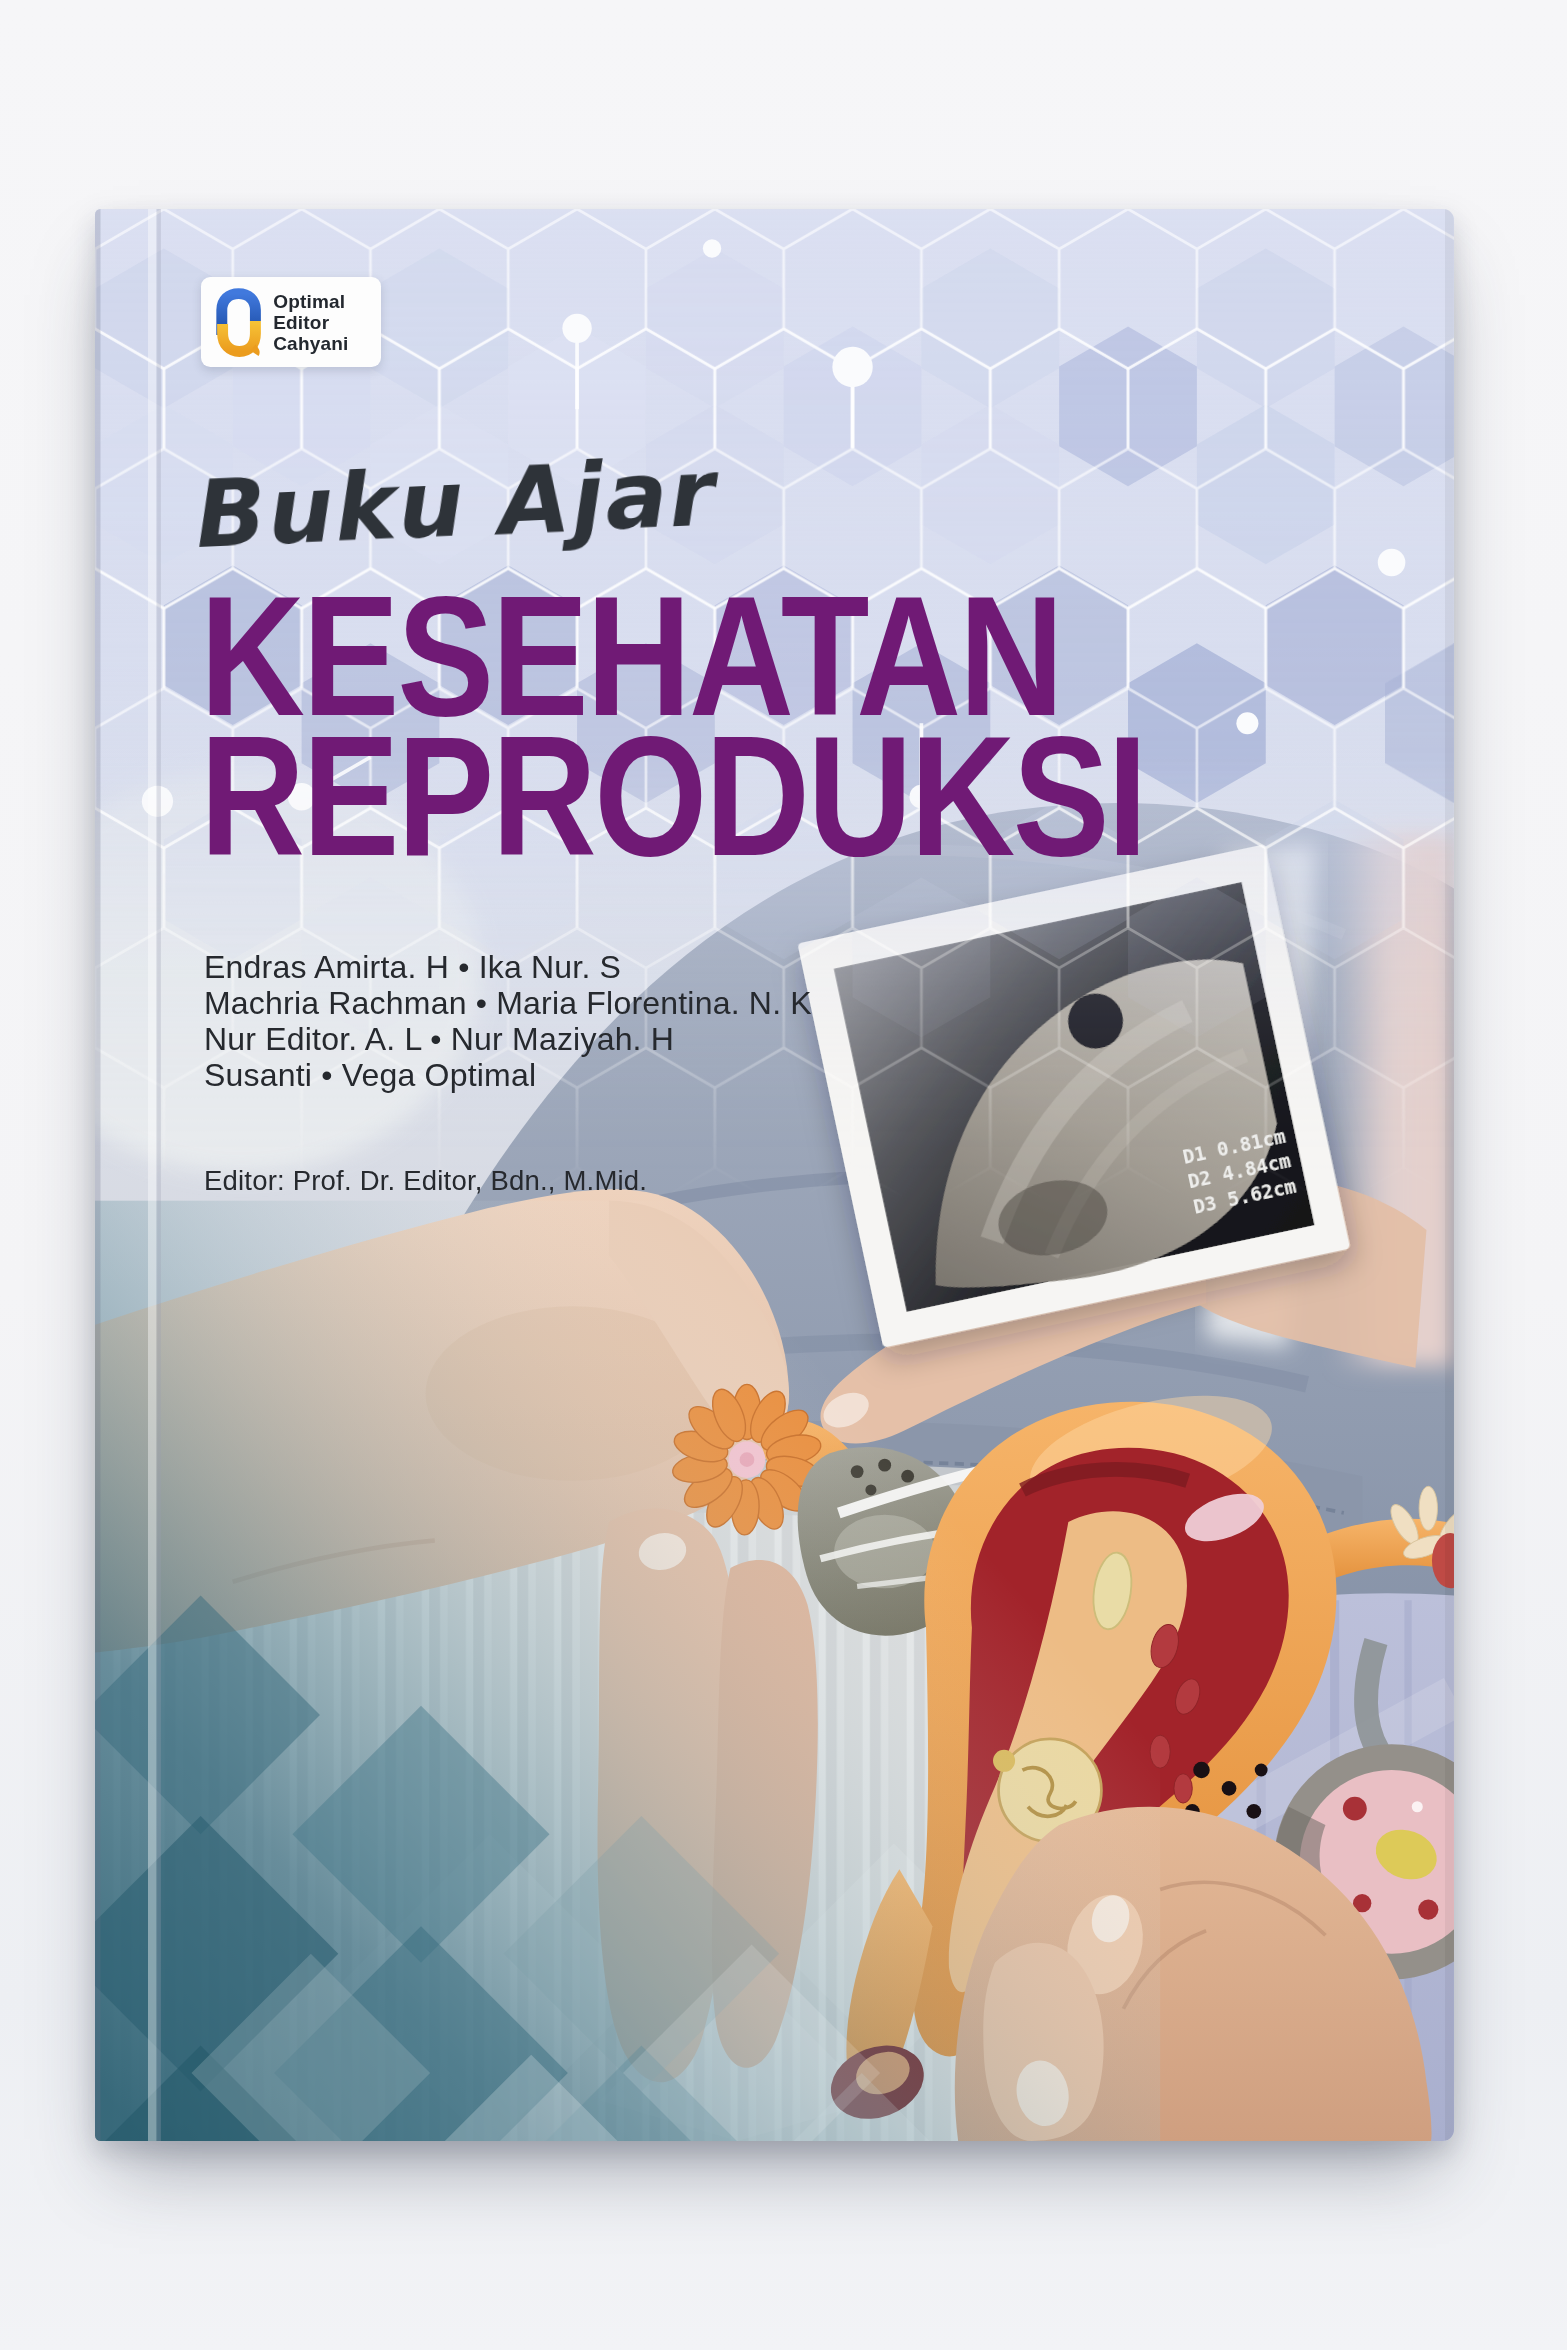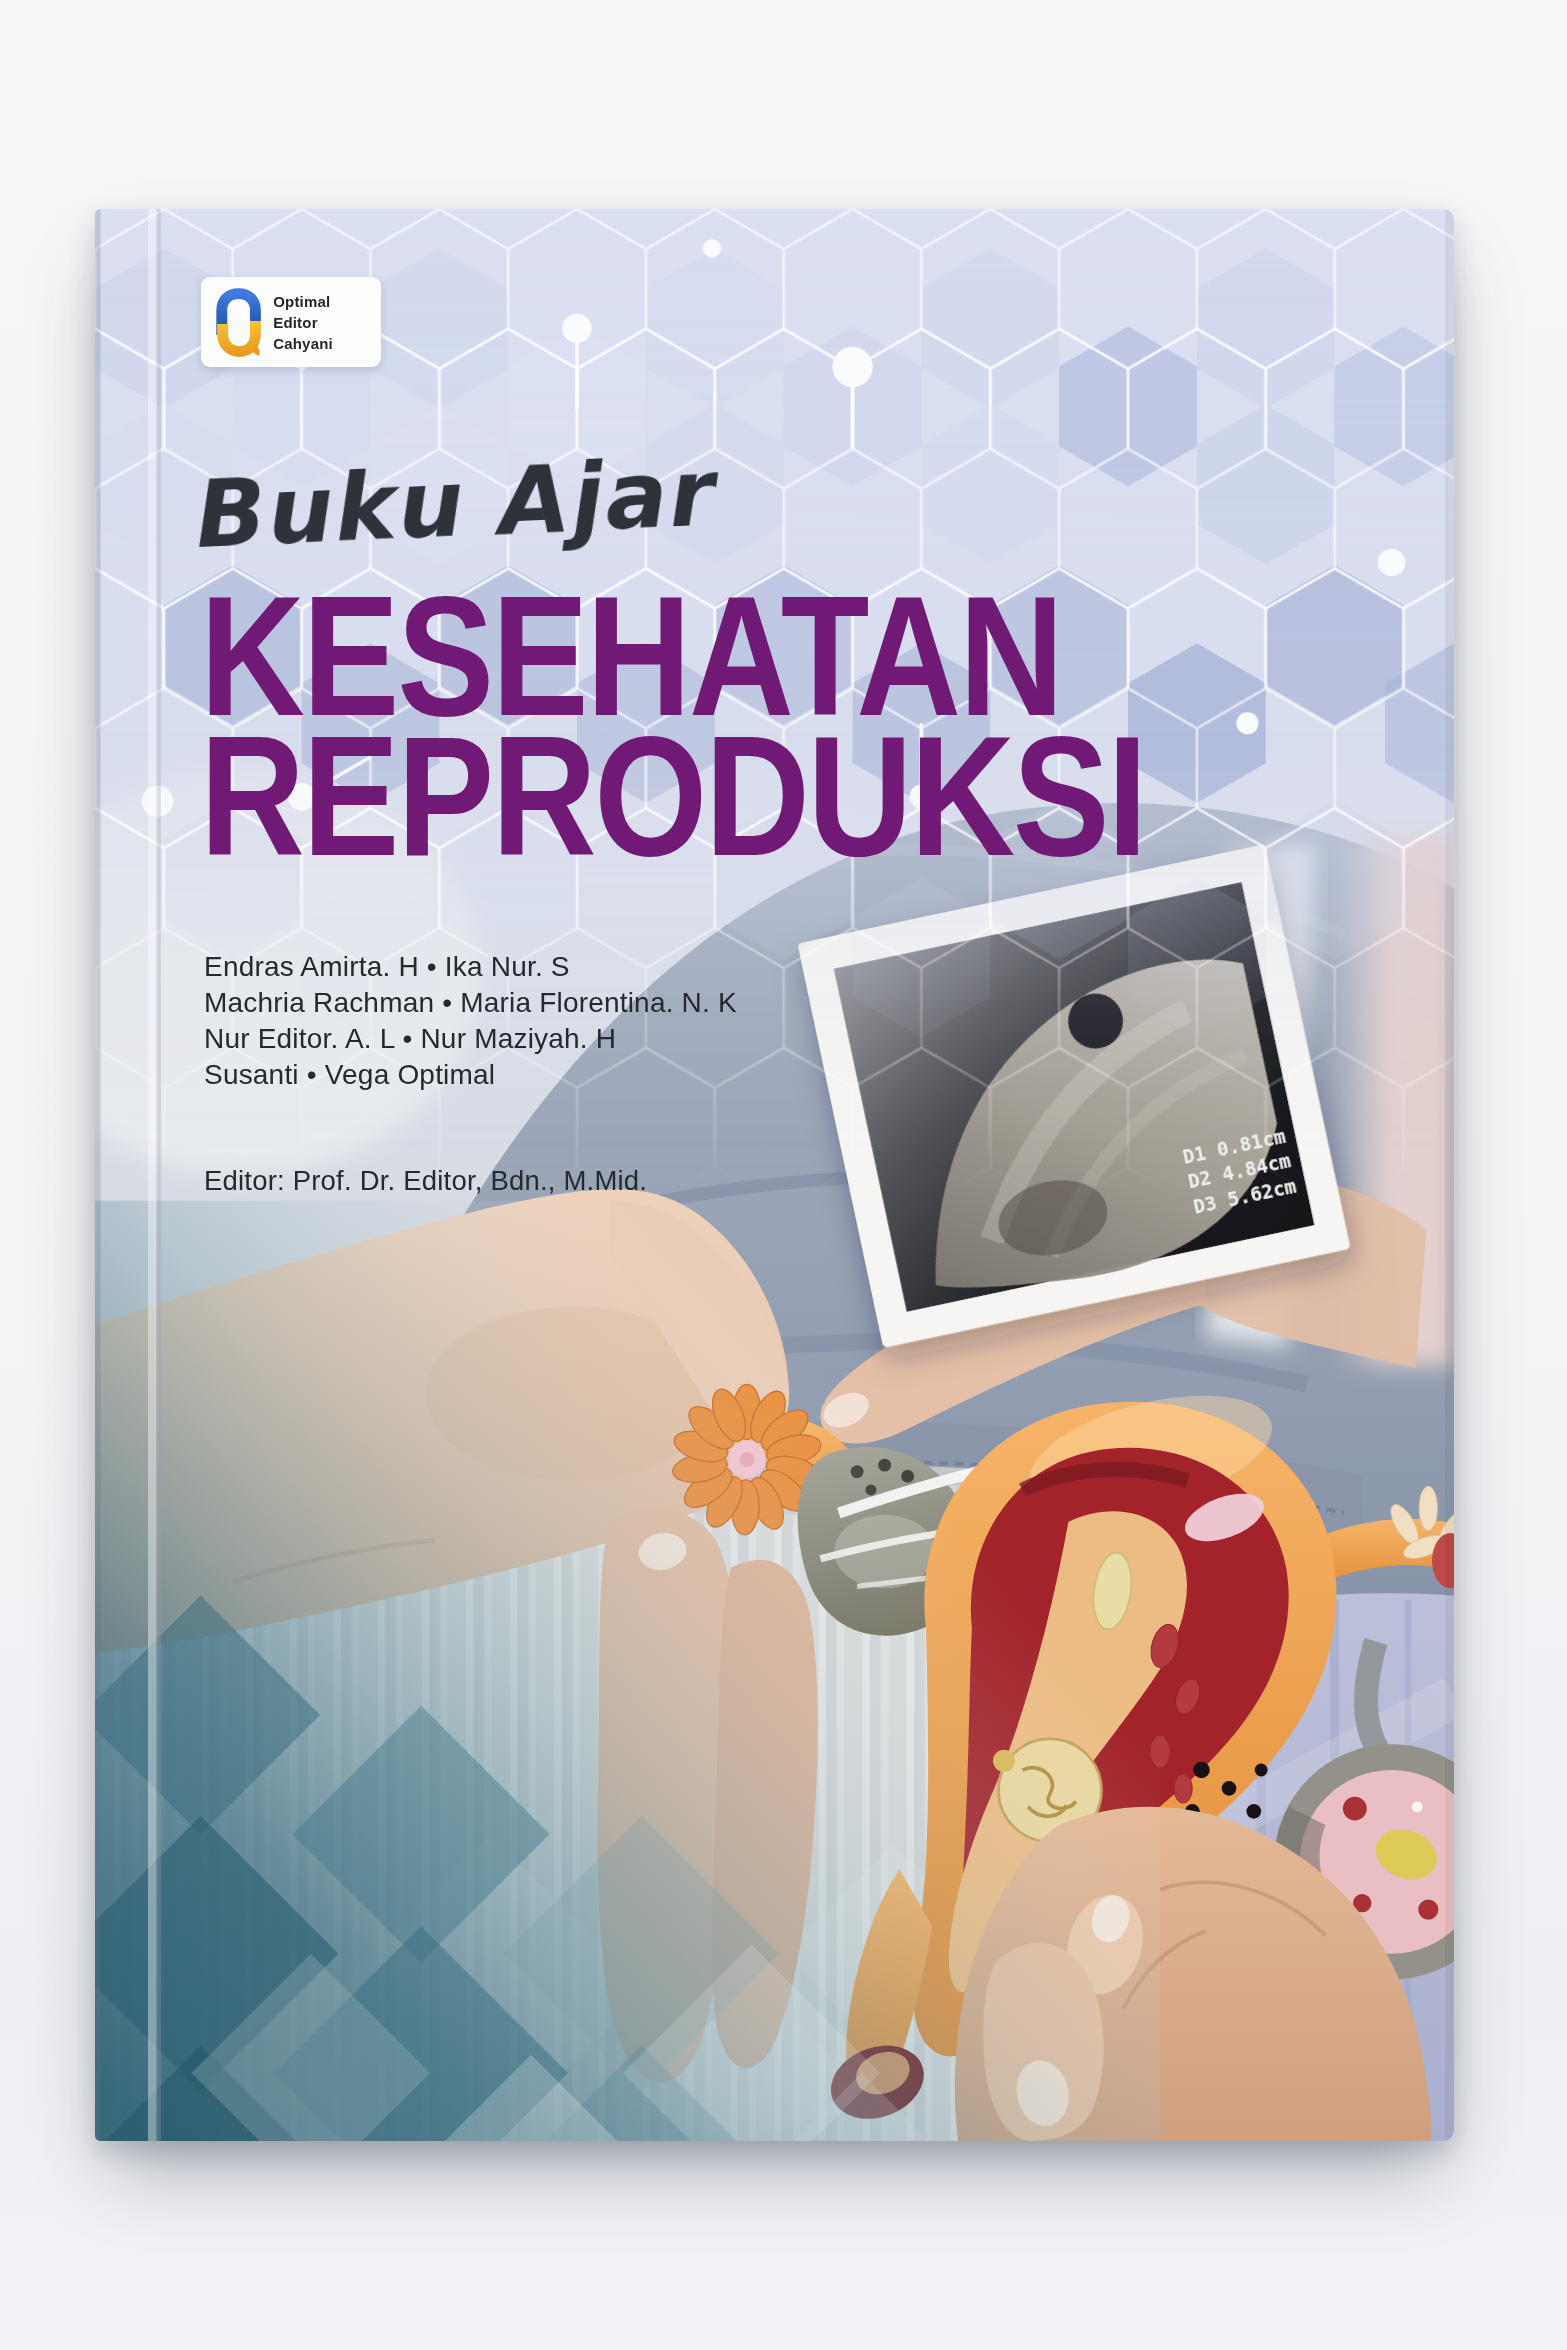--- a/index.html
+++ b/index.html
@@ -17,38 +17,38 @@
   .scene{position:absolute;inset:0;width:100%;height:100%;display:block;}
   
   .logo{
     position:absolute;left:106px;top:68px;width:180px;height:90px;
     background:#fdfdfd;border-radius:9.2px;display:flex;align-items:center;gap:9.2px;
     padding:0 9.2px 0 13px;box-sizing:border-box;
     box-shadow:0 3.7px 9.2px rgba(60,70,95,.18);
   }
   .logo-text{display:flex;flex-direction:column;}
   .logo-text span{
-    font-weight:700;font-size:15px;line-height:21px;color:#23282f;letter-spacing:0.2px;
+    font-weight:700;font-size:19px;line-height:21px;color:#23282f;letter-spacing:0.2px;
   }
   
   .buku{
     position:absolute;left:103px;top:261px;
     font-family:"DejaVu Sans",sans-serif;font-style:italic;font-weight:700;
     font-size:92px;line-height:1;color:#2e3339;letter-spacing:1.8px;
     transform:rotate(-2.5deg);transform-origin:0 100%;
   }
   
   .title{position:absolute;left:105px;top:377px;color:#701a75;font-weight:700;}
   .title .ln{
     display:block;font-size:171px;line-height:140px;letter-spacing:-2.8px;
     transform:scaleX(.85);transform-origin:0 50%;white-space:nowrap;
     font-family:"Liberation Sans",sans-serif;
   }
   .authors{position:absolute;left:109px;top:740px;color:#26292e;}
-  .authors div{font-size:28px;line-height:36px;letter-spacing:0.2px;white-space:nowrap;}
+  .authors div{font-size:32px;line-height:36px;letter-spacing:0.2px;white-space:nowrap;}
   .editor{
     position:absolute;left:109px;top:955px;color:#26292e;
     font-size:27.5px;line-height:33px;letter-spacing:0.2px;white-space:nowrap;
   }
   .mono-us{font-family:"DejaVu Sans Mono",monospace;font-weight:700;}
 </style>
 </head>
 <body>
 
 <div class="book">

